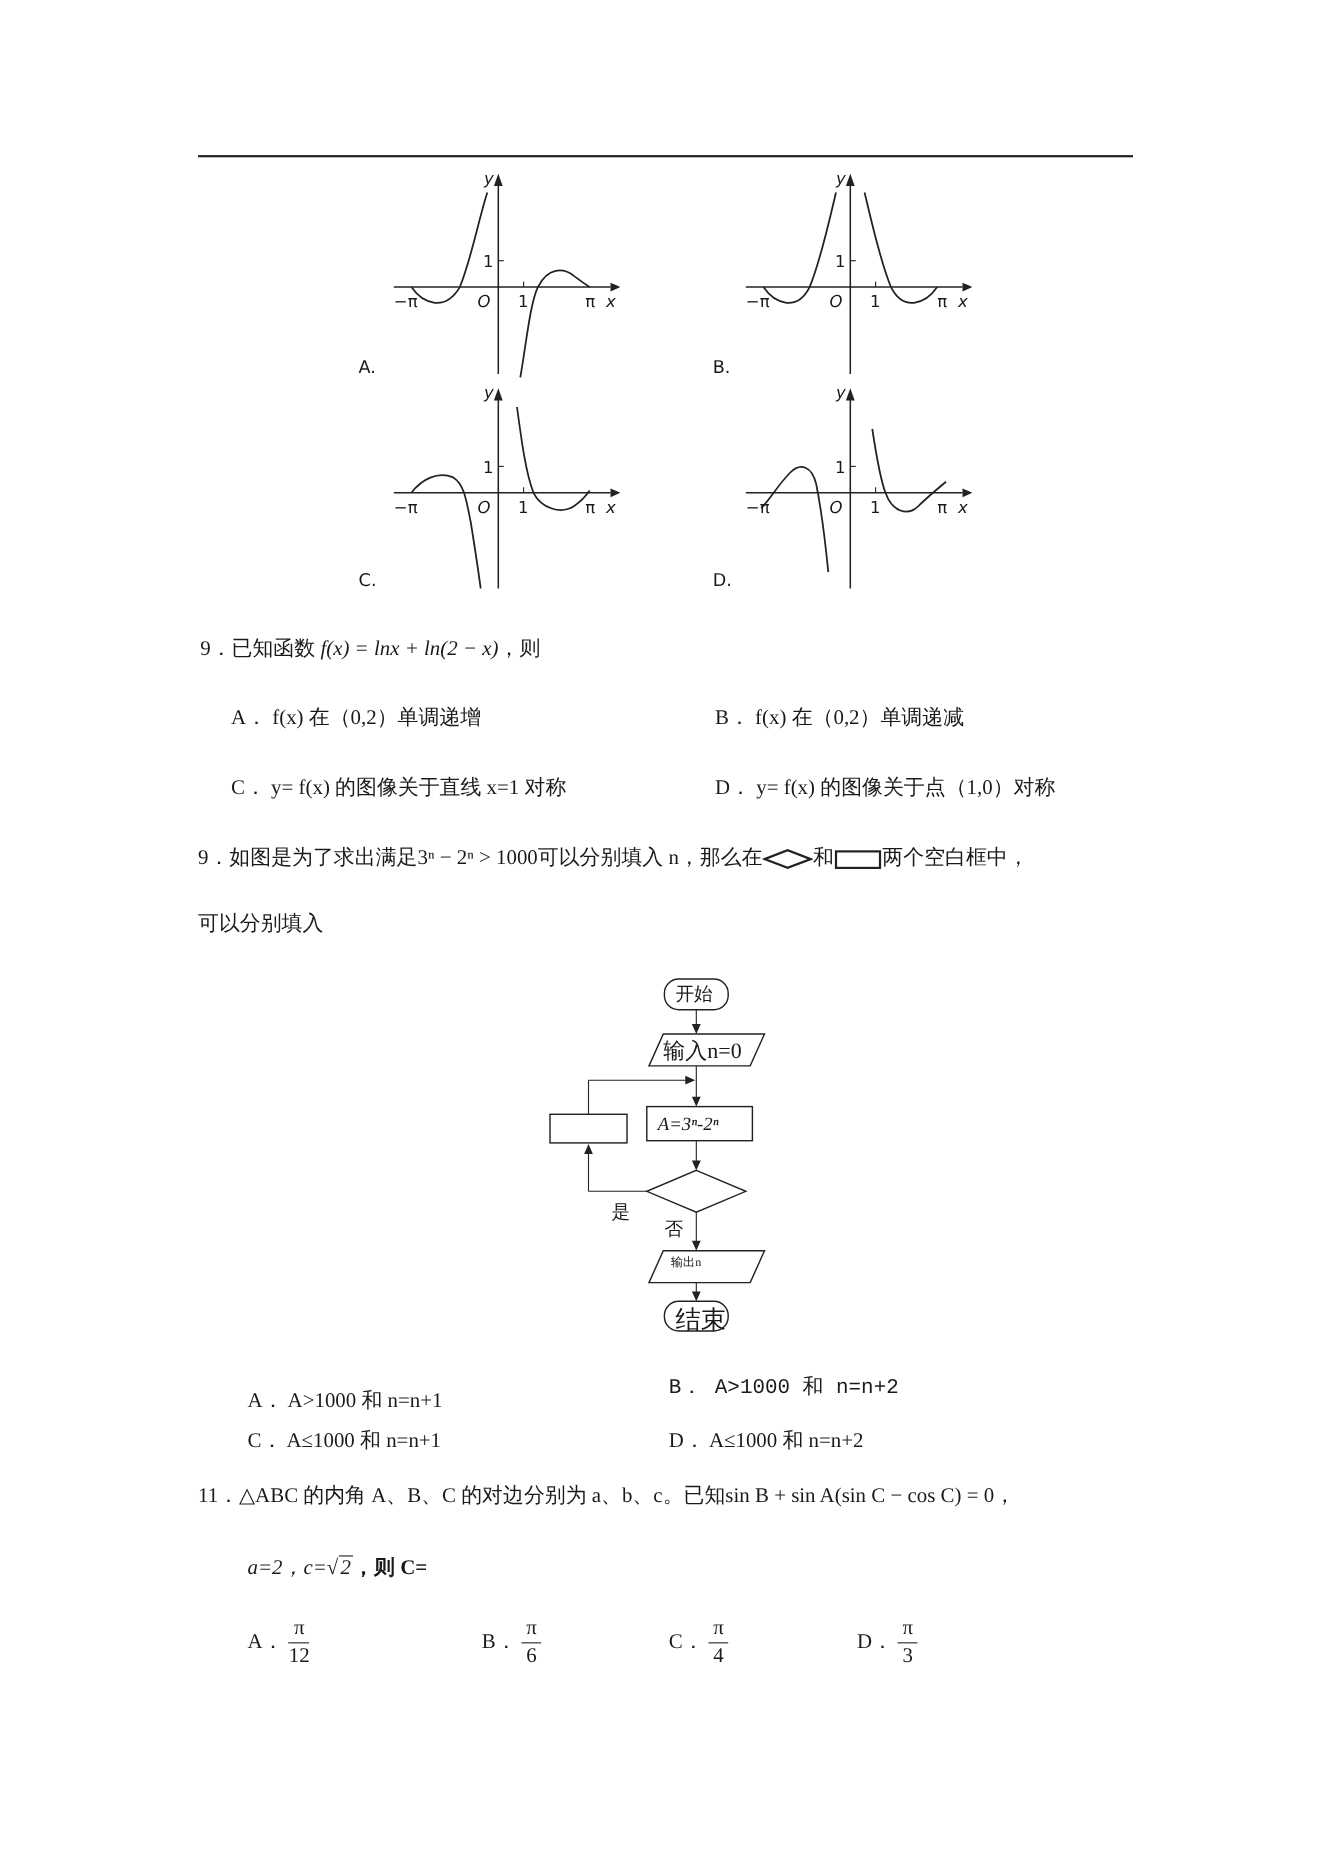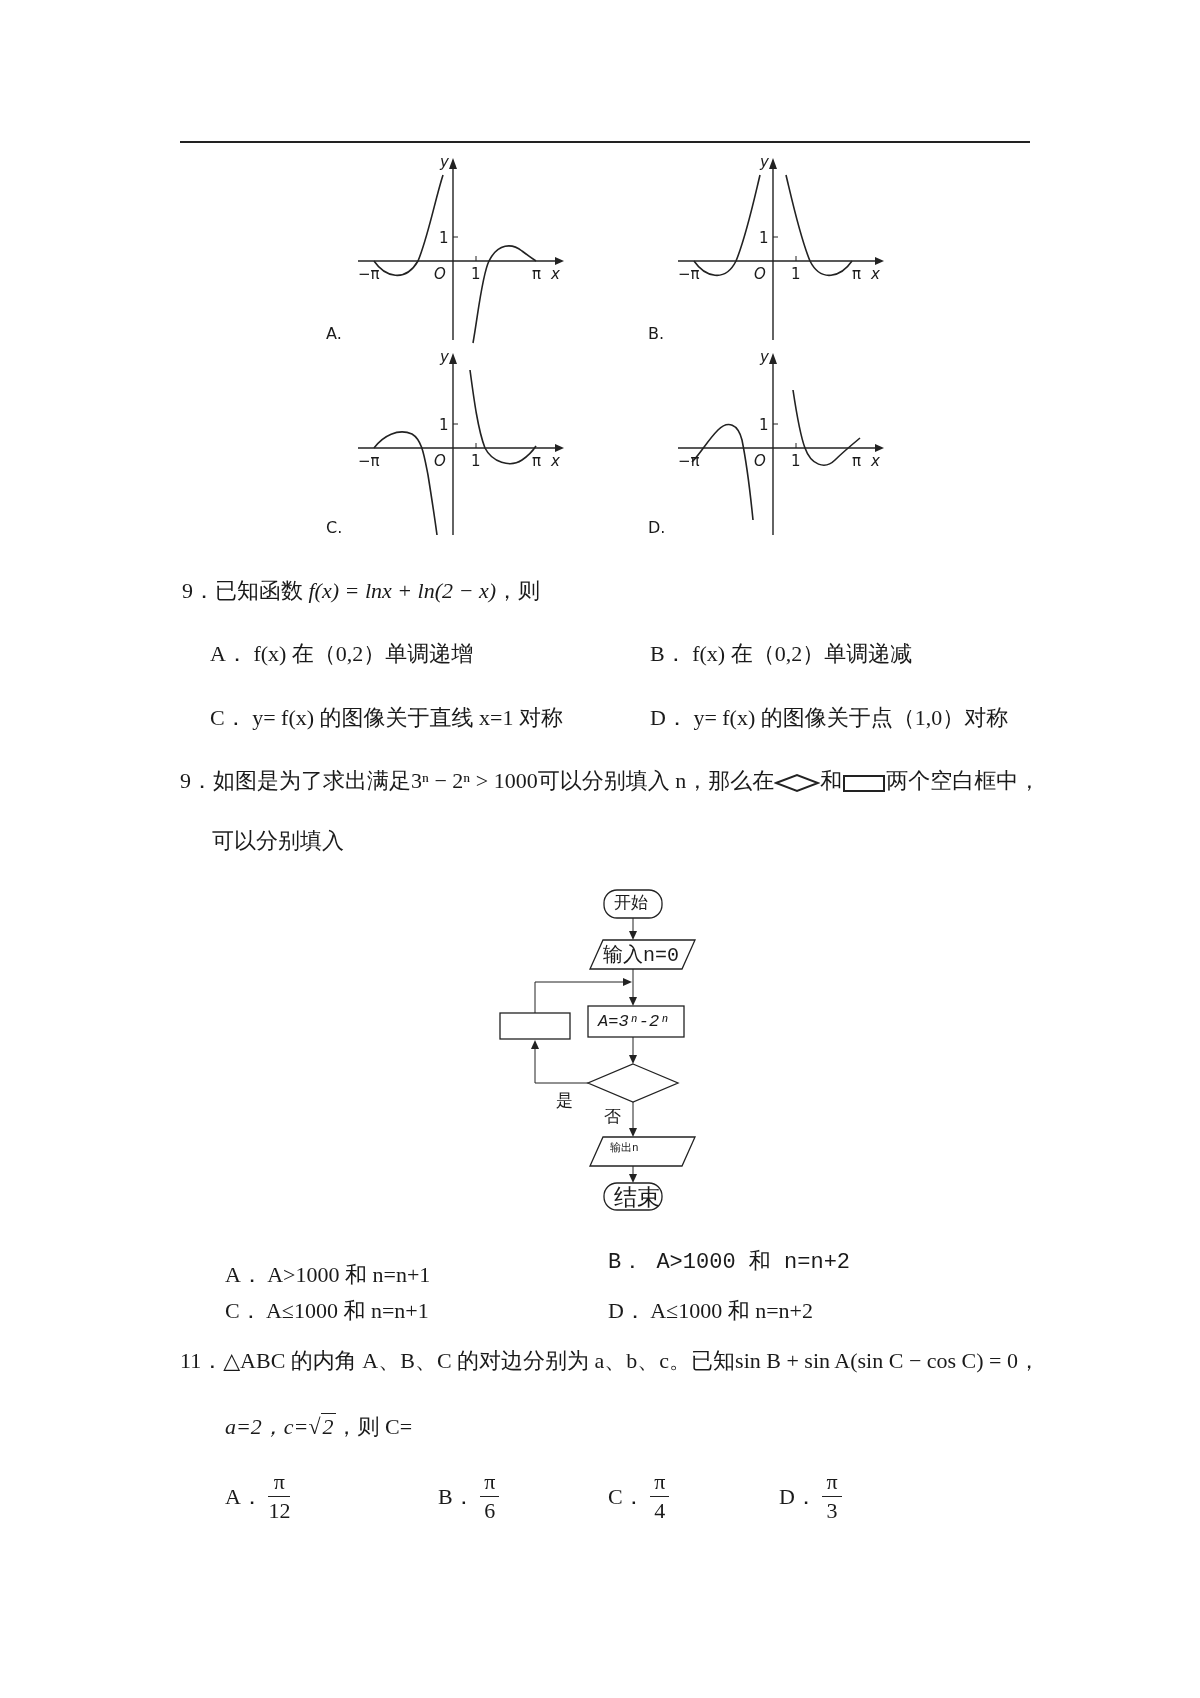--- a/index.html
+++ b/index.html
@@ -1,20 +1,20 @@
 <!DOCTYPE html>
 <html><head>
 <meta charset="utf-8">
 <style>
   html, body { margin: 0; padding: 0; background: #ffffff; }
   body { width: 1200px; height: 1698px; position: relative; overflow: hidden;
          font-family: "Liberation Serif", "DejaVu Serif", serif; color: #1a1a1a; }
-  .abs { position: absolute; font-family: Liberation Mono, monospace; }
+  .abs { position: absolute; }
   .rule { position: absolute; left: 180px; top: 141px; width: 850px; height: 2px; background: #222; }
-  .txt { position: absolute; font-size: 22px; white-space: nowrap; line-height: 1; }
+  .txt { position: absolute; font-size: 19px; white-space: nowrap; line-height: 1; }
   .it { font-style: italic; }
   .graph { position: absolute; }
   .graph svg { overflow: visible; }
   .glabel { position: absolute; font-size: 15px; font-family: "DejaVu Sans", sans-serif; }
   .frac { display: inline-block; vertical-align: middle; text-align: center; line-height: 1.1; }
   .frac .num { display: block; border-bottom: 1px solid #222; padding: 0 4px 2px; }
   .frac .den { display: block; padding-top: 2px; }
   .sqrt { display: inline-block; }
   .sqrt .rad { border-top: 1px solid #222; padding: 0 2px; }
 </style>
@@ -124,21 +124,21 @@
   <span>D．</span> <span>y= f(x) 的图像关于点（1,0）对称</span>
 </div>
 
 <div class="txt" style="left:180px; top:770px;">
   <span>9．</span><span>如图是为了求出满足</span><span>3ⁿ − 2ⁿ &gt; 1000</span><span>可以分别填入 n，那么在</span><svg width="46" height="20" style="vertical-align:middle;">
       <polygon points="2,10 23,2 44,10 23,18" fill="none" stroke="#222" stroke-width="2"></polygon>
     </svg><span>和</span><svg width="44" height="20" style="vertical-align:middle;">
       <rect x="2" y="3" width="40" height="15" fill="none" stroke="#222" stroke-width="2"></rect>
     </svg><span>两个空白框中，</span>
 </div>
-<div class="txt" style="left:180px; top:830px;margin-left:32px;">可以分别填入</div>
+<div class="txt" style="left:180px; top:830px;">可以分别填入</div>
 
 <div class="abs" style="left:490px; top:885px; width:220px; height:330px;">
   <svg width="220" height="330">
     <rect x="114" y="5" width="58" height="28" rx="13" fill="none" stroke="#222" stroke-width="1.3"></rect>
     <line x1="143" y1="33" x2="143" y2="50" stroke="#222"></line>
     <polygon points="139,46 143,55 147,46" fill="#222"></polygon>
     <polygon points="113,55 205,55 192,84 100,84" fill="none" stroke="#222" stroke-width="1.3"></polygon>
     <line x1="143" y1="84" x2="143" y2="117" stroke="#222"></line>
     <polygon points="139,112 143,121 147,112" fill="#222"></polygon>
     <rect x="98" y="121" width="96" height="31" fill="none" stroke="#222" stroke-width="1.3"></rect>
@@ -178,21 +178,21 @@
   <span>C．</span> <span>A≤1000 和 n=n+1</span>
 </div>
 <div class="txt" style="left:608px; top:1300px;">
   <span>D．</span> <span>A≤1000 和 n=n+2</span>
 </div>
 
 <div class="txt" style="left:180px; top:1350px;">
   <span>11．</span><span>△ABC 的内角 A、B、C 的对边分别为 a、b、c。已知</span><span>sin B + sin A(sin C − cos C) = 0</span><span>，</span>
 </div>
 <div class="txt it" style="left:225px; top:1416px;">
-  <span>a=2，c=</span><span class="sqrt">√<span class="rad">2</span></span><span style="font-style:normal;">，则 C=</span>
+  <span>a=2，c=</span><span class="sqrt">√<span class="rad">2</span></span><span style="font-style:normal;font-weight:bold;">，则 C=</span>
 </div>
 
 <div class="txt" style="left:225px; top:1470px; line-height:1.1;">
   <span style="vertical-align:middle;">A．</span>
   <span class="frac"><span class="num">π</span><span class="den">12</span></span>
 </div>
 <div class="txt" style="left:438px; top:1470px; line-height:1.1;">
   <span style="vertical-align:middle;">B．</span>
   <span class="frac"><span class="num">π</span><span class="den">6</span></span>
 </div>

